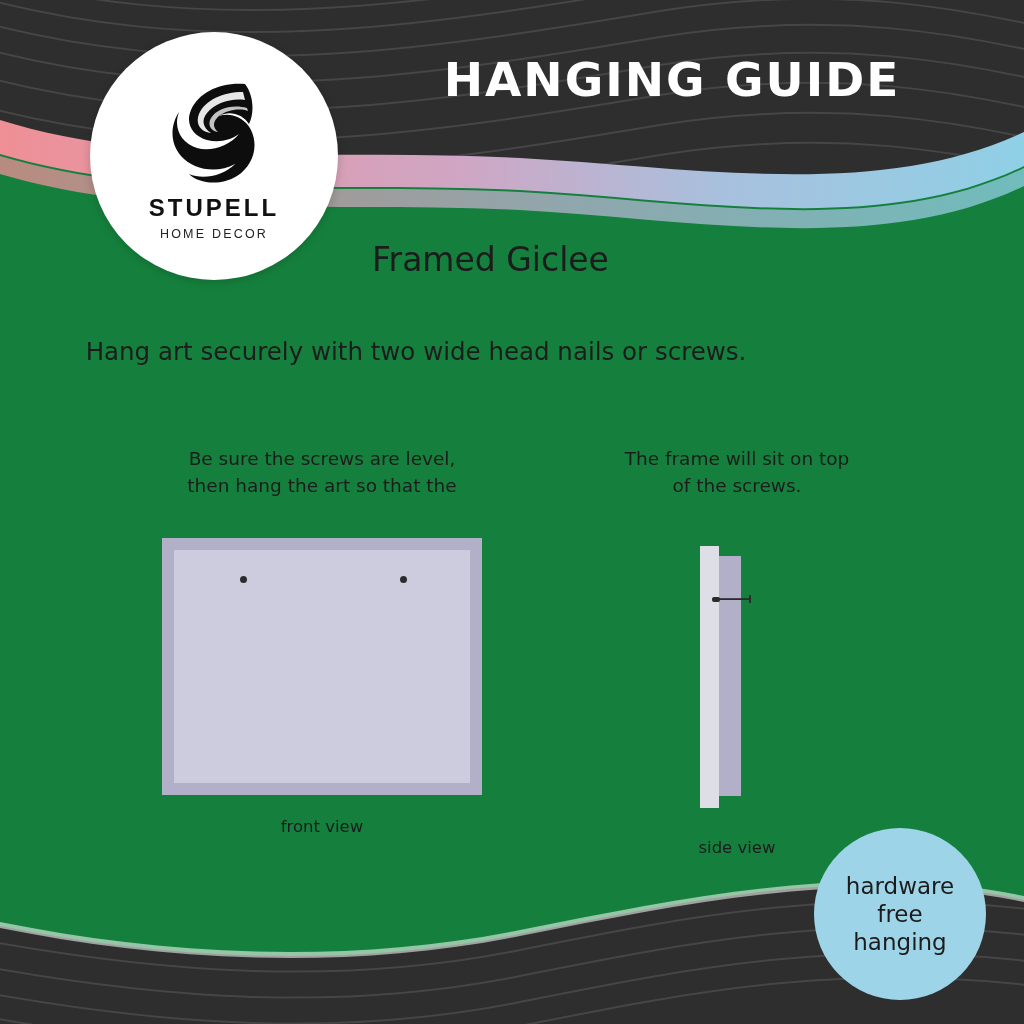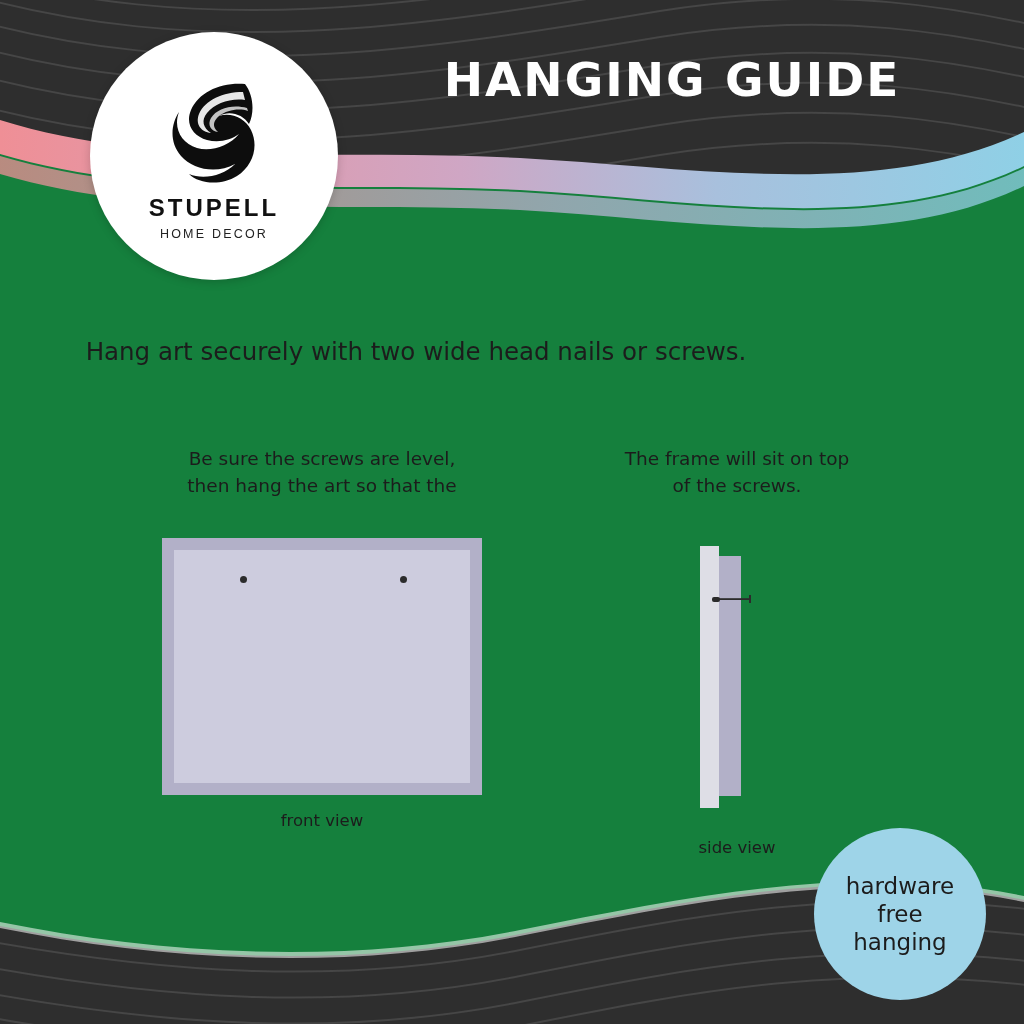--- a/index.html
+++ b/index.html
@@ -120,21 +120,21 @@
   .col-label {
     font-size: 16.5px;
     color: #1c1c1c;
     text-align: center;
     font-family: "DejaVu Sans", sans-serif;
   }
 
   
   .col-left { left: 140px; top: 446px; width: 364px; }
   .col-left .diagram { margin-top: 38px; display: flex; justify-content: center; }
-  .col-left .col-label { margin-top: 16px; }
+  .col-left .col-label { margin-top: 22px; }
 
   
   .col-right { left: 582px; top: 446px; width: 310px; }
   .col-right .diagram { margin-top: 46px; display: flex; justify-content: center; }
   .col-right .col-label { margin-top: 30px; }
 
   
   .frame-front {
     position: relative;
     width: 320px;
@@ -267,20 +267,21 @@
   <div class="logo-badge">
     <svg class="logo-mark" viewBox="0 0 110 120">
       <path d="M86,14 C62,12 40,22 32,40 C26,54 34,66 48,70 C60,73 72,70 80,64 C70,76 52,82 38,78 C22,73 14,58 20,42 C12,54 10,72 22,86 C34,100 58,104 76,94 C64,106 44,110 30,104 C40,114 62,116 78,106 C94,96 100,76 92,60 C86,48 72,42 60,46 C70,40 84,44 90,54 C96,42 94,24 86,14 Z" fill="#0d0d0d"></path>
       <path d="M84,22 C64,22 46,30 40,44 C36,54 42,62 52,63 C44,58 42,50 48,43 C56,33 72,28 86,30 Z" fill="#ffffff" opacity="0.9"></path>
       <path d="M88,38 C74,34 58,38 52,48 C48,55 52,61 59,62 C53,57 54,51 60,46 C68,40 80,38 89,41 Z" fill="#ffffff" opacity="0.75"></path>
     </svg>
     <div class="logo-name">STUPELL</div>
     <div class="logo-sub">HOME DECOR</div>
   </div>
 
+  <div class="product-type">Framed Giclee</div>
 
   <div class="main-instruction">Hang art securely with two wide head nails or screws.</div>
 
   <div class="col col-left">
     <div class="col-caption">
       <div>Be sure the screws are level,</div>
       <div>then hang the art so that the</div>
     </div>
     <div class="diagram">
       <div class="frame-front">

